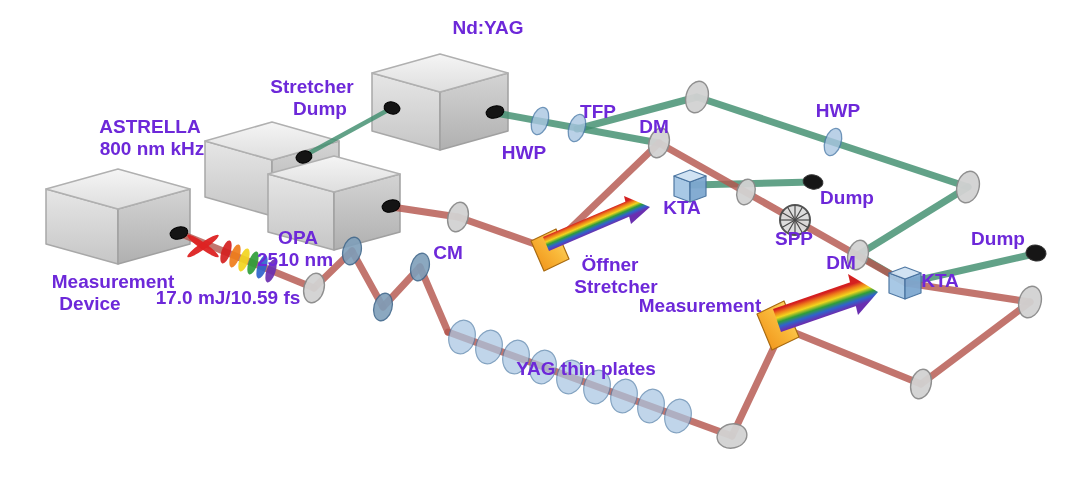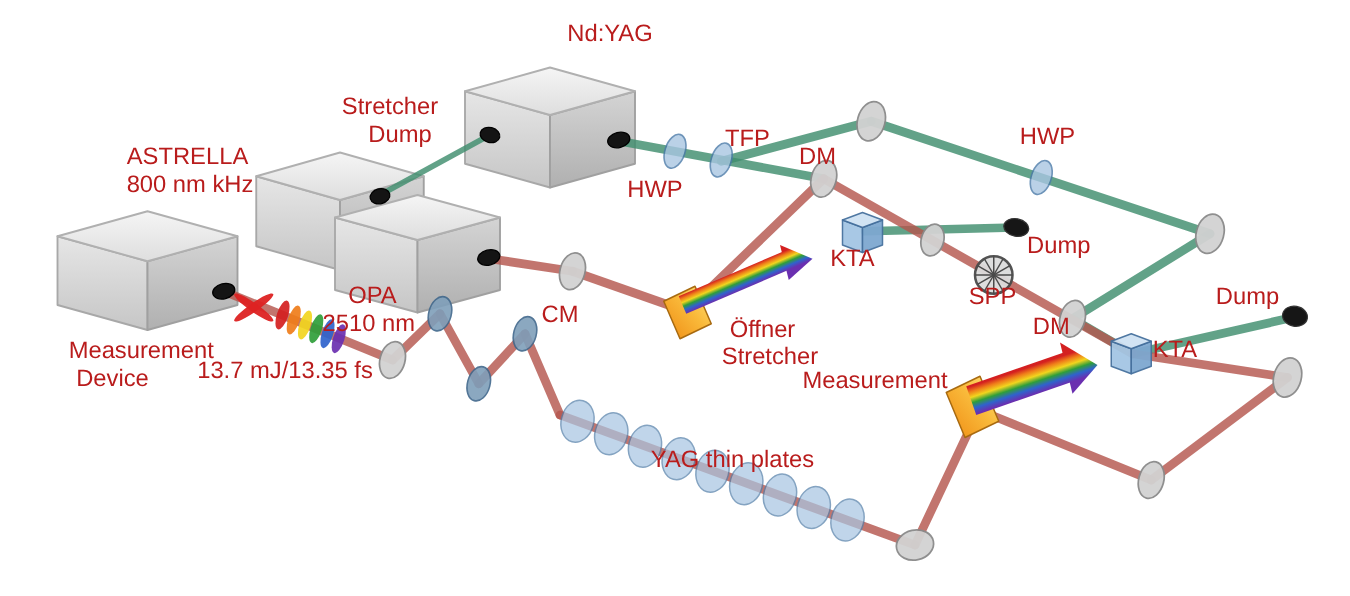--- a/index.html
+++ b/index.html
@@ -3,21 +3,21 @@
 <meta charset="utf-8">
 <style>
   html,body { margin:0; padding:0; background:#ffffff; }
   .stage {
     position:relative; width:1080px; height:477px; background:#ffffff;
     overflow:hidden; font-family:"Liberation Sans", sans-serif;
   }
   .stage svg { position:absolute; left:0; top:0; }
   .lbl {
     position:absolute; transform:translate(-50%,-50%);
-    font-weight:400; font-size:19px; color:#b91c1c; white-space:nowrap;
+    font-weight:700; font-size:19px; color:#6d28d9; white-space:nowrap;
     line-height:1; letter-spacing:0;
   }
   
   .box-left  { fill:url(#gLeft);  stroke:#a8a8a8; stroke-width:1.5; stroke-linejoin:round; }
   .box-right { fill:url(#gRight); stroke:#a0a0a0; stroke-width:1.5; stroke-linejoin:round; }
   .box-top   { fill:url(#gTop);   stroke:#b0b0b0; stroke-width:1.5; stroke-linejoin:round; }
   .beam-green { stroke:var(--beam-green,#3f8e6e); stroke-width:7; stroke-linecap:round; opacity:.82; fill:none; }
   .beam-green.thin { stroke-width:4.5; }
   .beam-red   { stroke:var(--beam-red,#b4574e);   stroke-width:7; stroke-linecap:round; opacity:.82; fill:none; }
   .mirror { fill:var(--mirror-gray,#d2d2d2); stroke:#8a8a8a; stroke-width:1.4; opacity:.95; }
@@ -221,21 +221,21 @@
 
 <div class="lbl" style="left:488px;top:27px">Nd:YAG</div>
 <div class="lbl" style="left:312px;top:86px">Stretcher</div>
 <div class="lbl" style="left:320px;top:108px">Dump</div>
 <div class="lbl" style="left:150px;top:126px">ASTRELLA</div>
 <div class="lbl" style="left:152px;top:148px">800 nm kHz</div>
 <div class="lbl" style="left:298px;top:237px">OPA</div>
 <div class="lbl" style="left:295px;top:259px">2510 nm</div>
 <div class="lbl" style="left:113px;top:281px">Measurement</div>
 <div class="lbl" style="left:90px;top:303px">Device</div>
-<div class="lbl" style="left:228px;top:297px">13.7 mJ/13.35 fs</div>
+<div class="lbl" style="left:228px;top:297px">17.0 mJ/10.59 fs</div>
 <div class="lbl" style="left:448px;top:252px">CM</div>
 <div class="lbl" style="left:610px;top:264px">Öffner</div>
 <div class="lbl" style="left:616px;top:286px">Stretcher</div>
 <div class="lbl" style="left:700px;top:305px">Measurement</div>
 <div class="lbl" style="left:586px;top:368px">YAG thin plates</div>
 <div class="lbl" style="left:524px;top:152px">HWP</div>
 <div class="lbl" style="left:598px;top:111px">TFP</div>
 <div class="lbl" style="left:654px;top:126px">DM</div>
 <div class="lbl" style="left:838px;top:110px">HWP</div>
 <div class="lbl" style="left:682px;top:207px">KTA</div>

